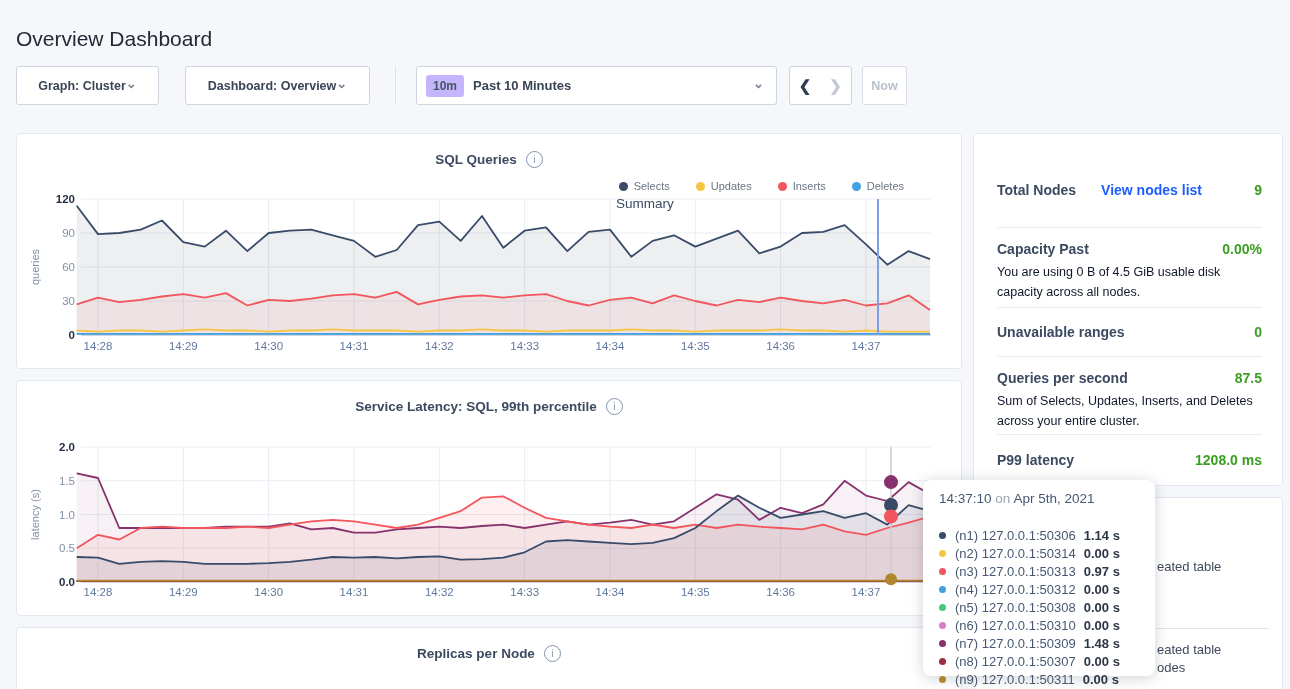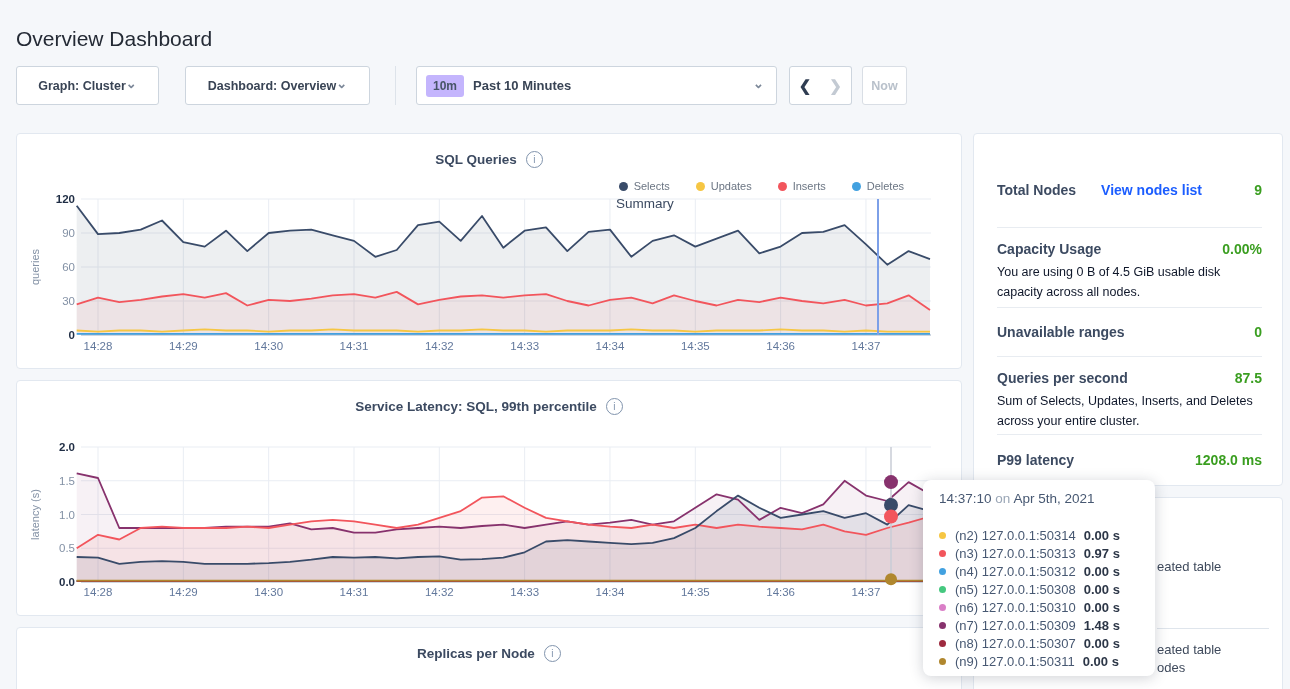--- a/index.html
+++ b/index.html
@@ -240,21 +240,21 @@
 <div class="abs" id="sum-title">Summary</div>
 
 <div class="sum-row" style="top:182px;">
   <span class="sum-label">Total Nodes</span>
   <span class="sum-link">View nodes list</span>
   <span class="sum-value">9</span>
 </div>
 <div class="sum-hr" style="top:227px;"></div>
 
 <div class="sum-row" style="top:241px;">
-  <span class="sum-label">Capacity Usage</span>
+  <span class="sum-label">Capacity Past</span>
   <span class="sum-value">0.00%</span>
 </div>
 <div class="sum-sub" style="top:262px;">You are using 0 B of 4.5 GiB usable disk capacity across all nodes.</div>
 <div class="sum-hr" style="top:307px;"></div>
 
 <div class="sum-row" style="top:324px;">
   <span class="sum-label">Unavailable ranges</span>
   <span class="sum-value">0</span>
 </div>
 <div class="sum-hr" style="top:356px;"></div>
@@ -279,20 +279,25 @@
 <span class="ev-frag" id="ev-frag-2">odes</span>
 
 <div id="tooltip">
   <div id="tt-head">
     <span>14:37:10</span>
     <span class="on">on</span>
     <span>Apr 5th, 2021</span>
   </div>
   <div id="tt-rows">
       <div class="tt-row">
+        <span class="tt-dot" style="background: rgb(57, 75, 105);"></span>
+        <span>(n1) 127.0.0.1:50306</span>
+        <span class="tt-val">1.14 s</span>
+      </div>
+      <div class="tt-row">
         <span class="tt-dot" style="background: rgb(246, 198, 67);"></span>
         <span>(n2) 127.0.0.1:50314</span>
         <span class="tt-val">0.00 s</span>
       </div>
       <div class="tt-row">
         <span class="tt-dot" style="background: rgb(242, 85, 92);"></span>
         <span>(n3) 127.0.0.1:50313</span>
         <span class="tt-val">0.97 s</span>
       </div>
       <div class="tt-row">

